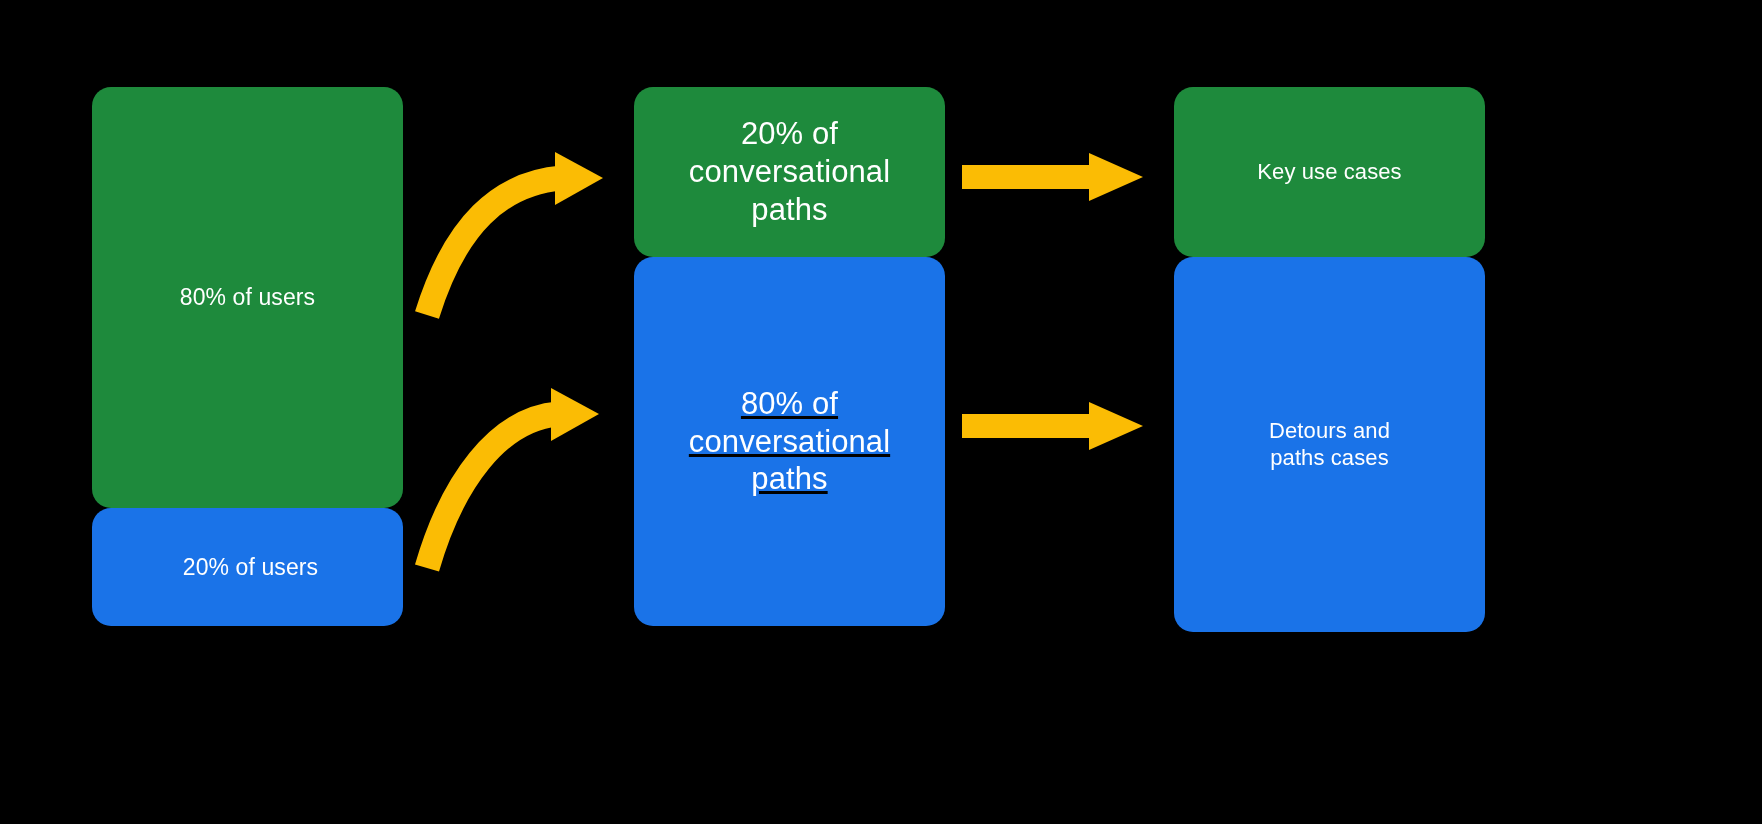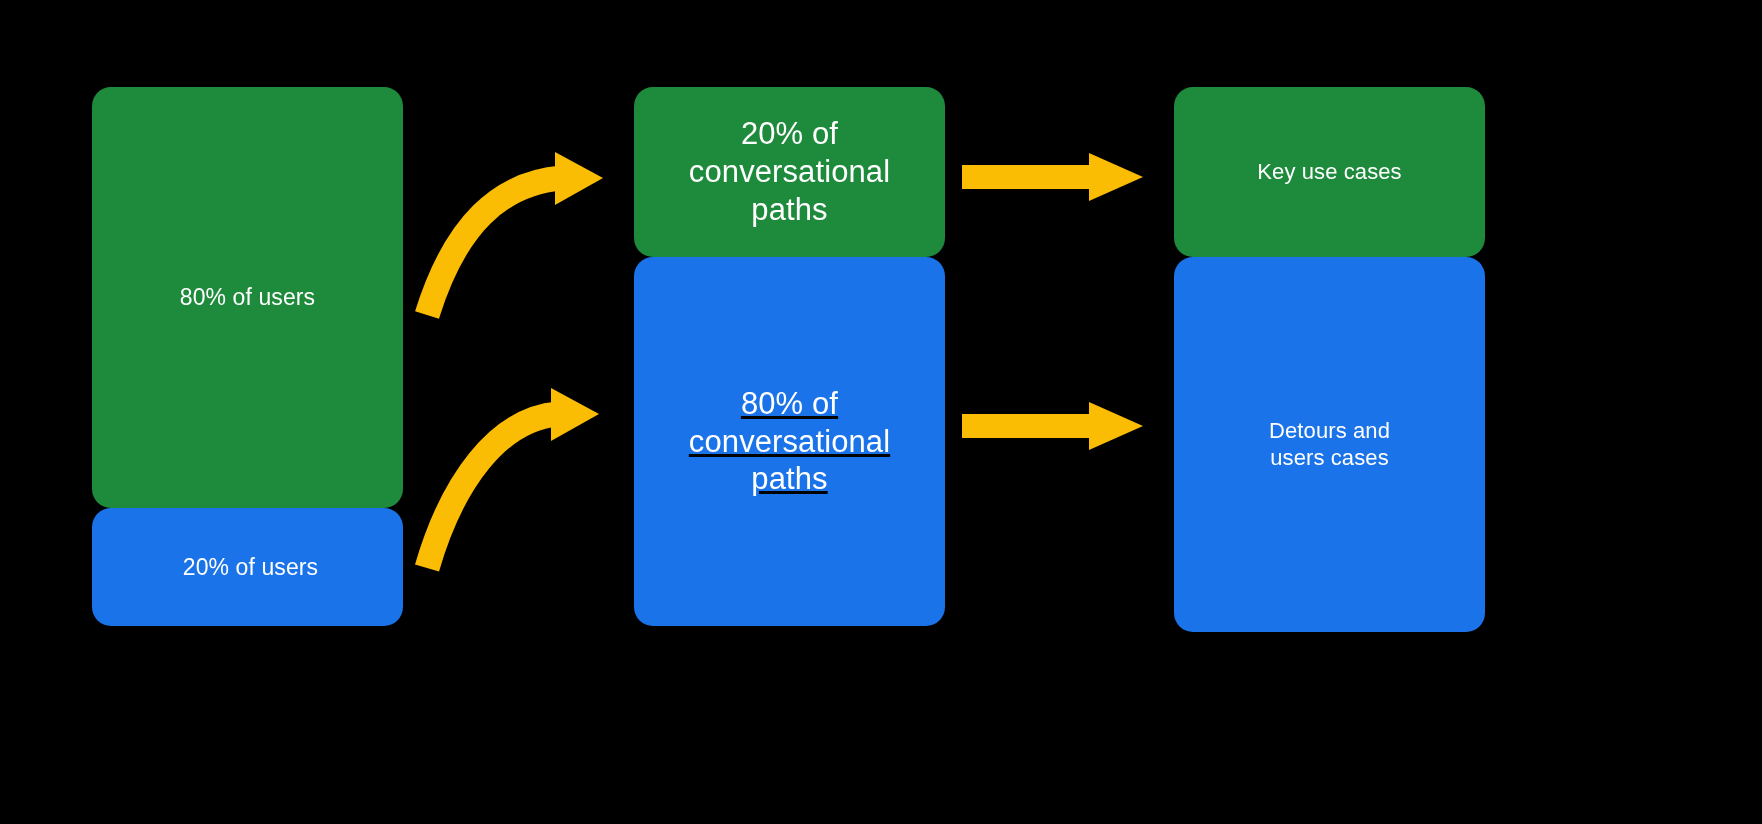--- a/index.html
+++ b/index.html
@@ -120,21 +120,21 @@
 paths</span>
     </div>
   </div>
 
   <div class="column" id="col-cases">
     <div class="segment seg-green">
       <span class="seg-label">Key use cases</span>
     </div>
     <div class="segment seg-blue">
       <span class="seg-label">Detours and
-users cases</span>
+paths cases</span>
     </div>
   </div>
 
   <svg id="arrows" viewBox="0 0 1762 824" width="1762" height="824">
 
     <g>
       <path d="M 427 315
                C 455 225, 500 183, 562 178" fill="none" stroke="#FBBC04" stroke-width="25" stroke-linecap="butt"></path>
       <polygon points="555,152 603,178 555,205" fill="#FBBC04"></polygon>
     </g>

